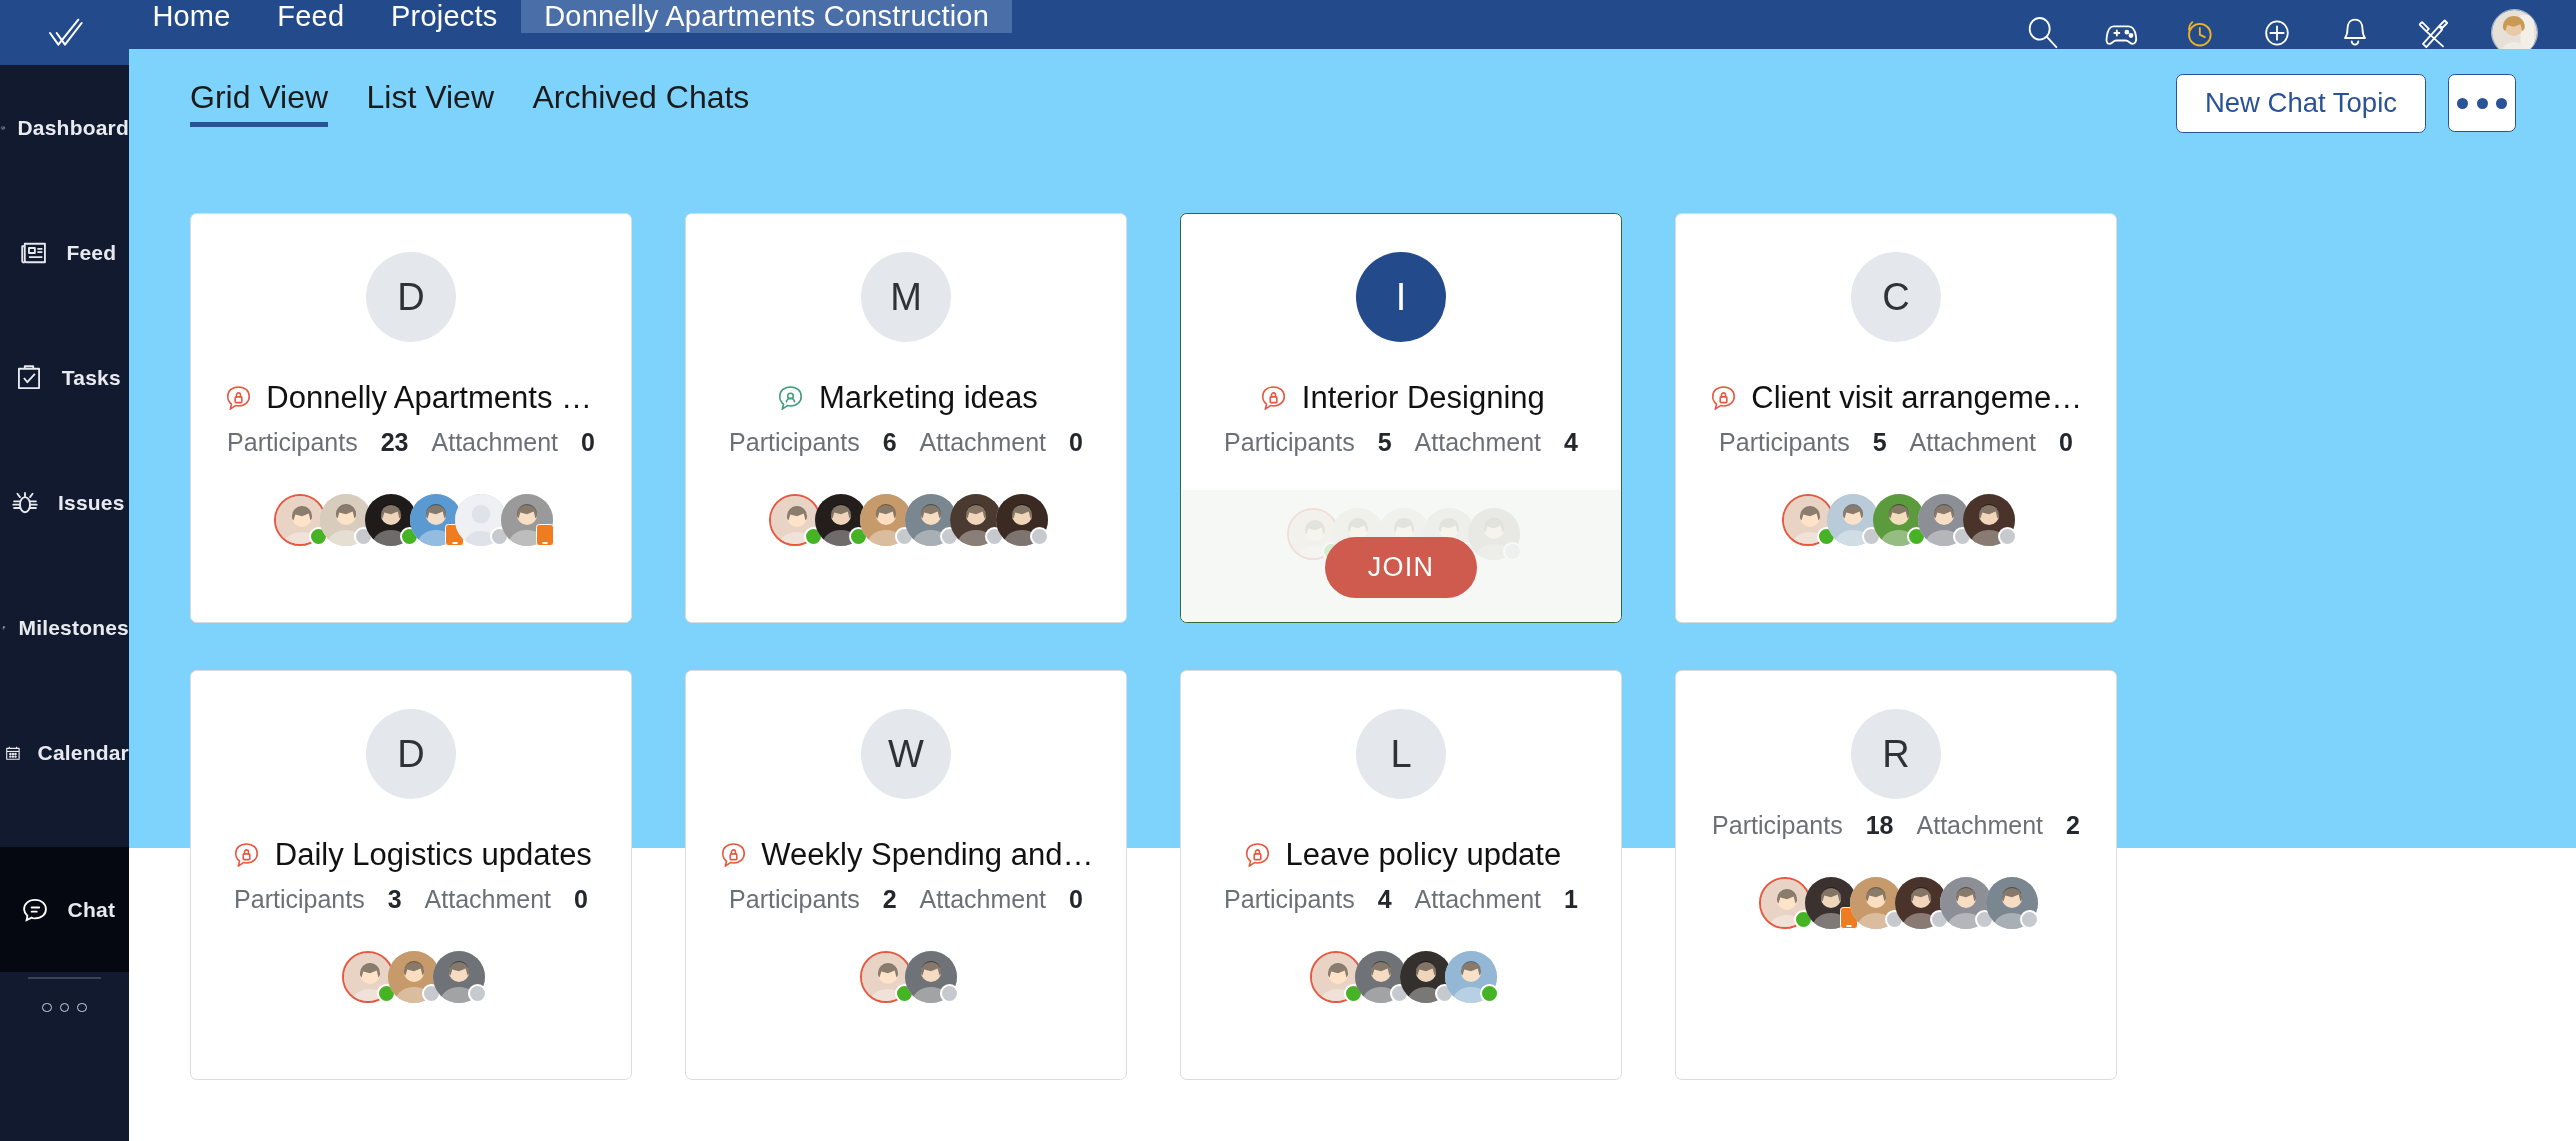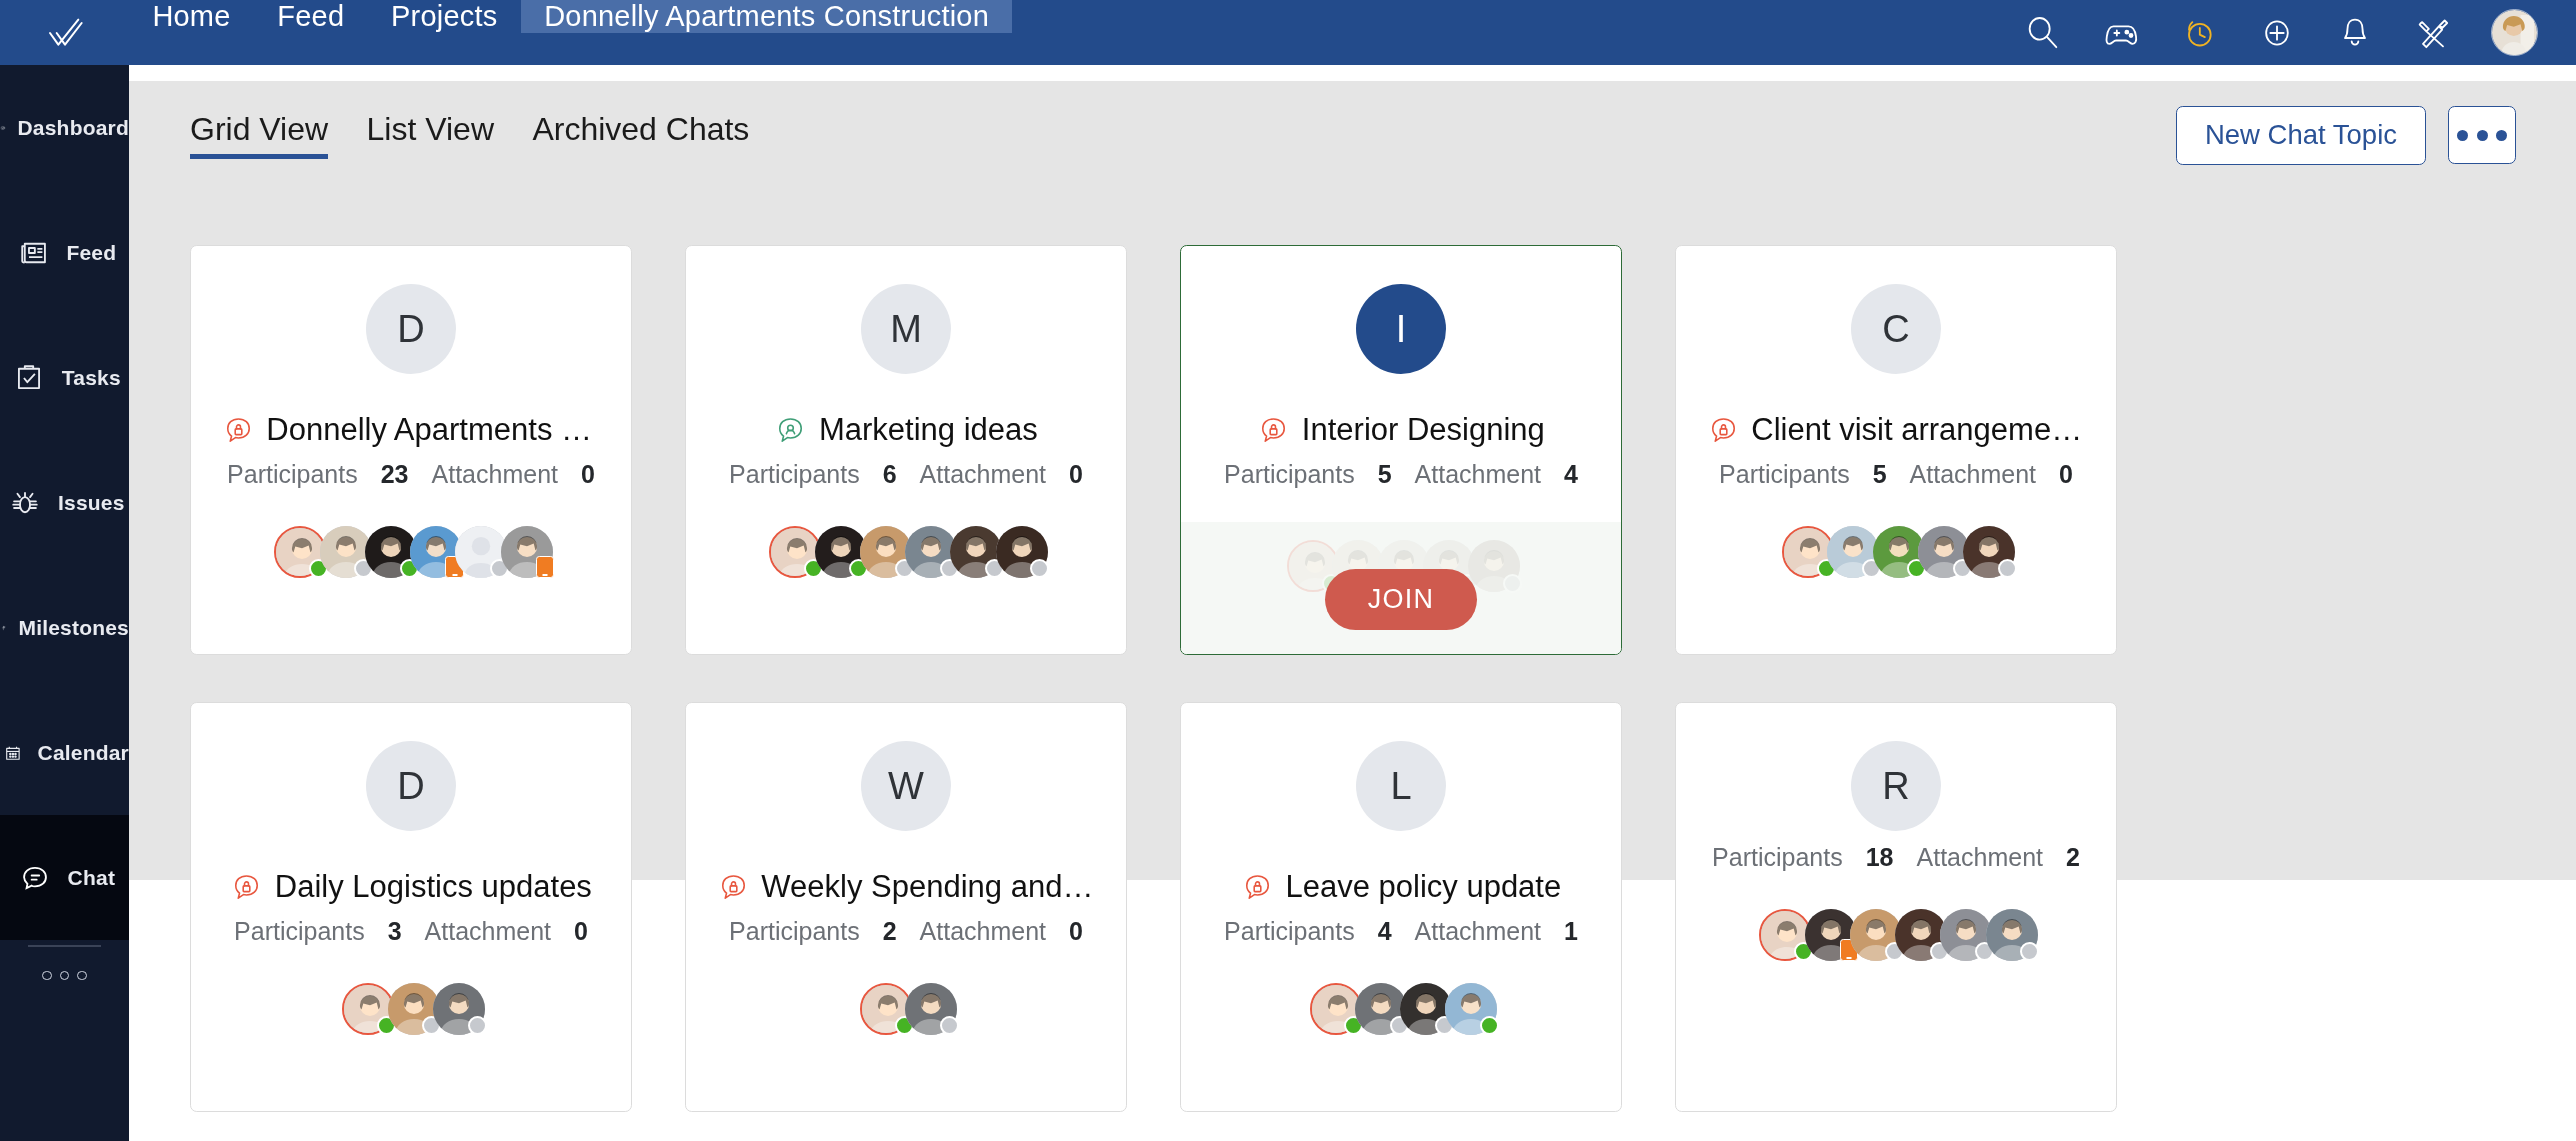--- a/index.html
+++ b/index.html
@@ -50,42 +50,42 @@
     width: 129px; height: 1076px;
     background: #111a2e;
   }
   .side-item {
     width: 129px; height: 125px;
     display: flex; flex-direction: row;
     align-items: center; justify-content: center;
     gap: 11.7px;
     color: #e8eaf0;
   }
-  .side-item.active { background: #050811; }
+  .side-item.active { background: #050811; margin-top: 32px; }
   .side-label { font-size: 21px; font-weight: 700; letter-spacing: 0.2px; }
   .side-ico { width: 42px; height: 42px; display: block; }
   .side-divider {
     width: 73px; height: 1.7px; background: #3a4357;
     margin: 5px auto 0;
   }
   .side-more {
     width: 129px; height: 58px;
     display: flex; align-items: center; justify-content: center;
     gap: 8.3px;
   }
   .side-more i {
     width: 9.2px; height: 9.2px; border-radius: 50%;
     border: 1.7px solid #cfd4e0; display: block;
   }
 
   
   .main {
-    position: absolute; top: 81px; left: 129px;
+    position: absolute; top: 49px; left: 129px;
     width: 2447px; height: 799px;
-    background: #e5e5e5;
+    background: #7dd3fc;
   }
 
   .subhead {
     position: absolute; top: 0; left: 0;
     width: 2447px; height: 108px;
     display: flex; align-items: center;
     padding: 0 60px 0 61px;
   }
   .viewtabs { display: flex; align-items: flex-end; gap: 0; }
   .viewtab {

